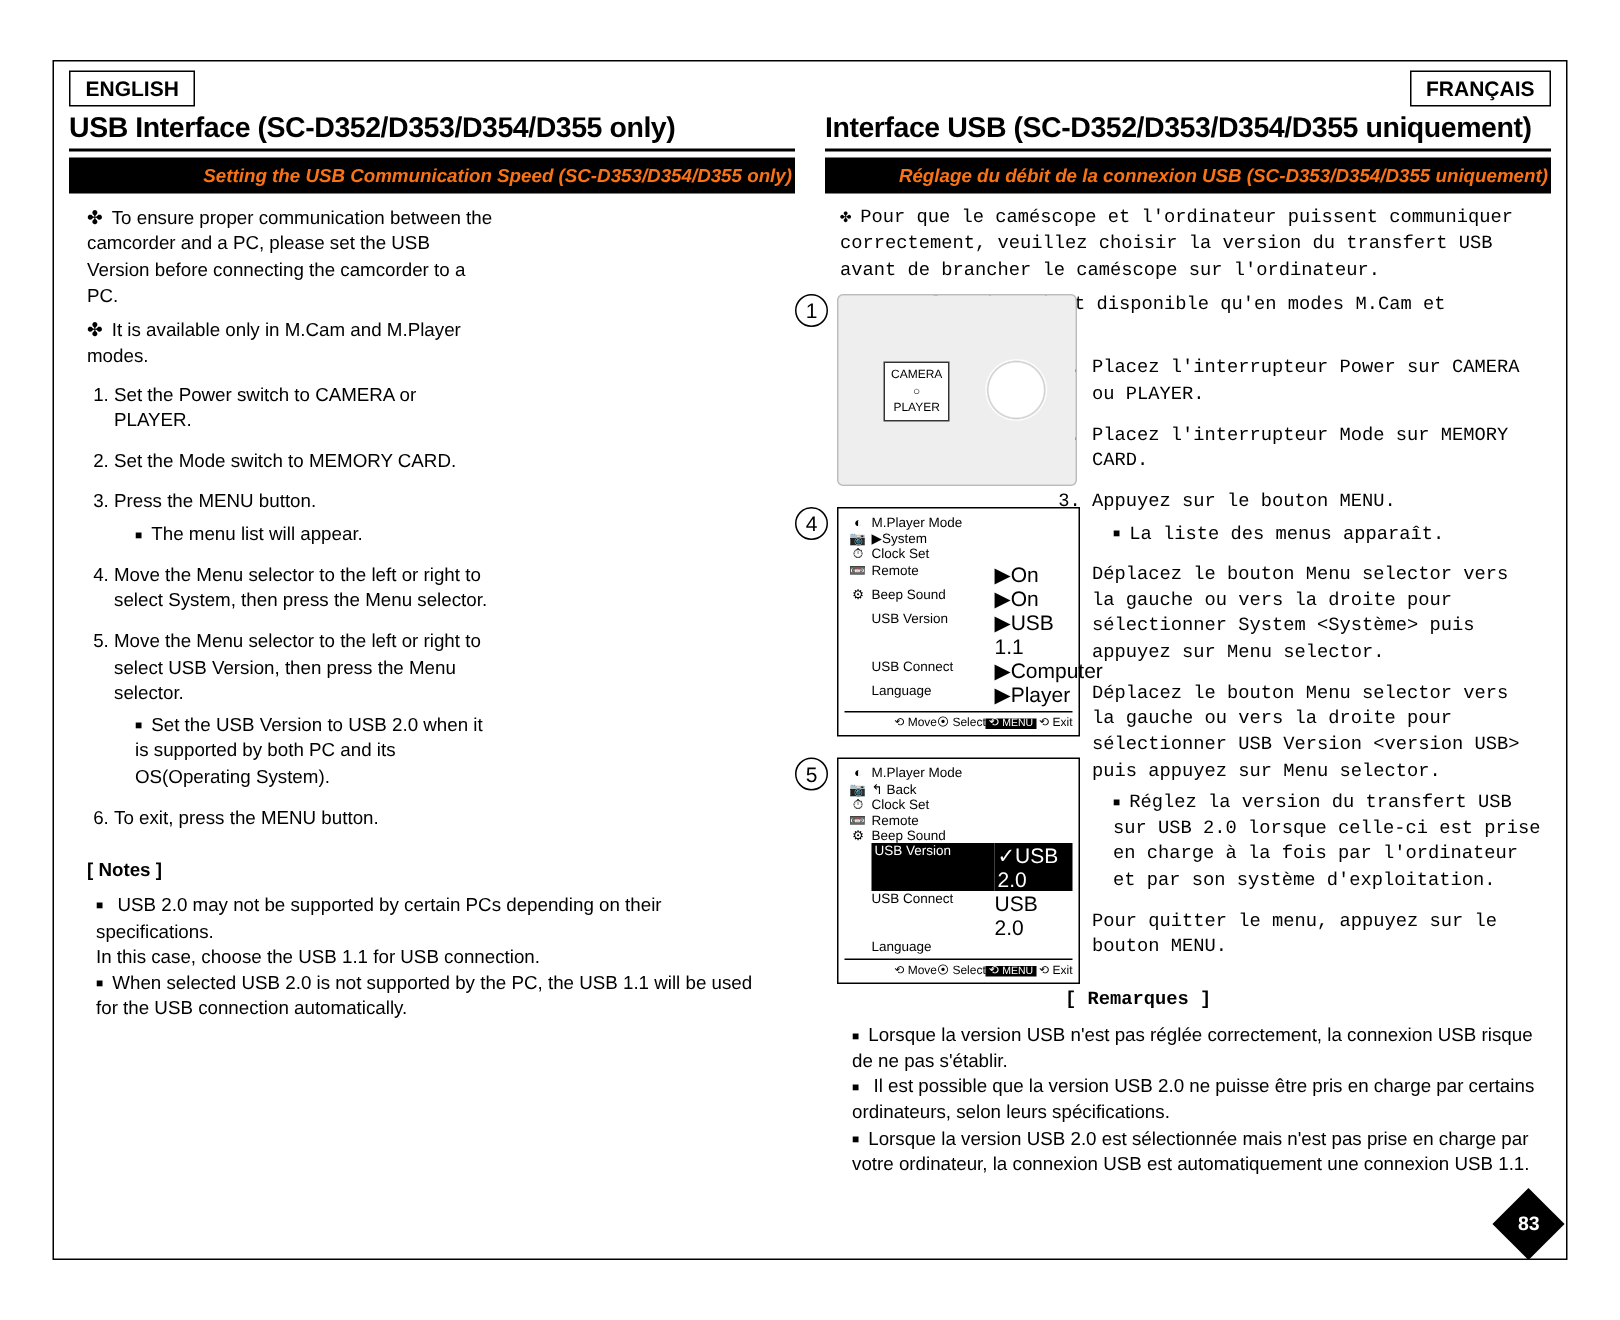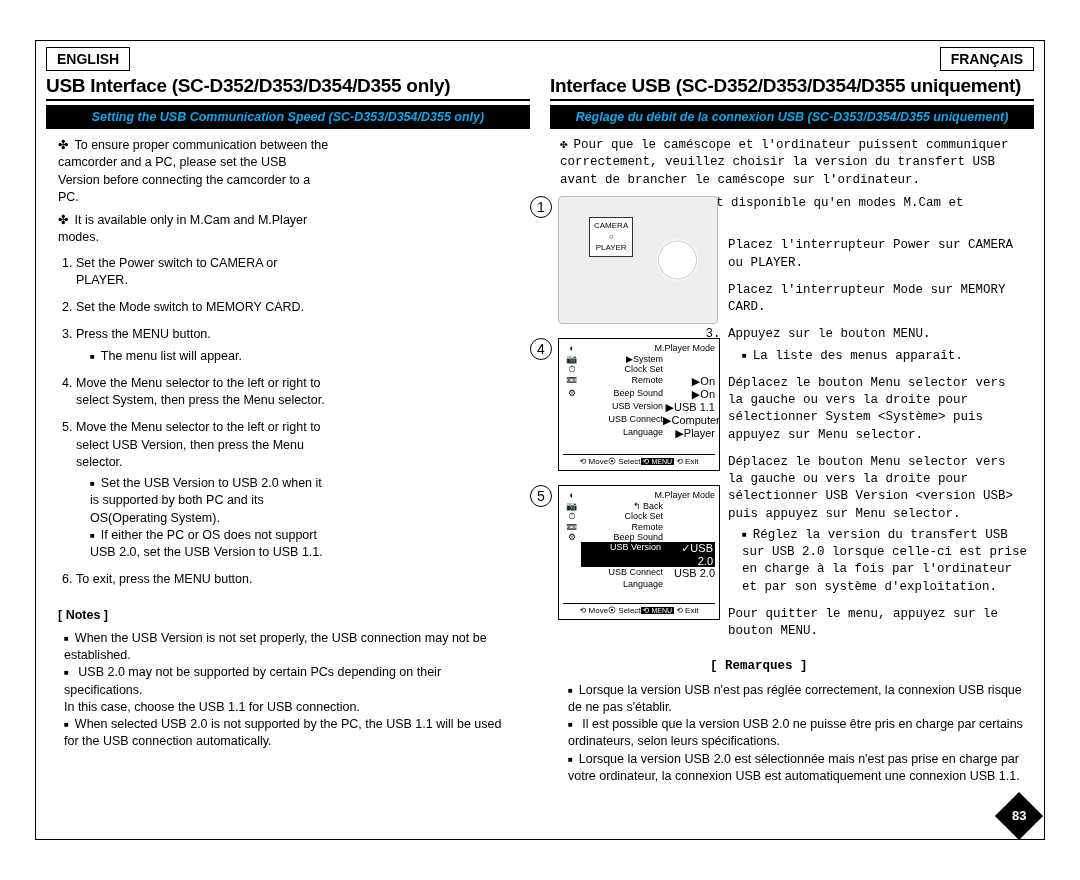--- a/index.html
+++ b/index.html
@@ -37,24 +37,24 @@
   .main-title {
     font-size: 19px;
     font-weight: bold;
     clear: both;
     padding: 4px 0 2px;
     border-bottom: 2px solid #000;
     letter-spacing: -0.3px;
   }
   .section-bar {
     background: #000;
-    color: #0ea5e9;
+    color: #f97316;
     font-weight: bold;
     font-style: italic;
-    text-align: center;
+    text-align: right;
     padding: 5px 2px;
     font-size: 12.5px;
     margin-top: 4px;
   }
   .content { padding: 8px 6px 0 12px; line-height: 1.38; }
   .content p { margin-bottom: 6px; }
   .crossbullet::before { content: "✤"; margin-right: 6px; }
   .content ol { padding-left: 18px; margin-top: 8px; }
   .content ol > li { margin-bottom: 10px; }
   .sub-square { list-style: none; padding-left: 14px; margin-top: 4px; }
@@ -84,39 +84,39 @@
   .cam-illustration {
     width: 160px; height: 128px;
     border-radius: 4px;
     background:
       radial-gradient(circle at 75% 50%, #fff 18px, #ccc 19px, #fff 20px, transparent 21px),
       linear-gradient(#eee, #eee);
     border: 1px solid #bbb;
     position: relative;
   }
   .cam-illustration .labelbox {
-    position: absolute; left: 30px; top: 20px;
+    position: absolute; left: 30px; top: 44px;
     border: 1px solid #333; background: #fff;
     font-size: 8px; padding: 2px 4px; text-align: center; line-height: 1.4;
   }
   .menu-screen {
     width: 162px;
     border: 1px solid #000;
     font-size: 9px;
     padding: 4px;
     background: #fff;
   }
   .menu-screen .row { display: flex; }
   .menu-screen .iconcol { width: 18px; flex-shrink: 0; text-align: center; font-size: 9px; }
-  .menu-screen .textcol { flex: 1; text-align: right; }
-  .menu-screen .valcol { width: 52px; font-size: 11px; text-align: right; }
+  .menu-screen .textcol { flex: 1; }
+  .menu-screen .valcol { width: 52px; font-size: 14px; }
   .menu-screen .titlebar { font-weight: normal; padding-bottom: 1px; }
   .menu-screen .hl .textcol,
   .menu-screen .hl .valcol { background: #000; color: #fff; padding: 0 2px; }
-  .menu-screen .footer { border-top: 1px solid #000; margin-top: 14px; padding-top: 2px; display: flex; justify-content: center; font-size: 8px; }
+  .menu-screen .footer { border-top: 1px solid #000; margin-top: 3px; padding-top: 2px; display: flex; justify-content: flex-end; font-size: 8px; }
   .menu-screen .footer span::before { content: "⟲ "; font-size: 8px; }
   .menu-screen .footer .sel::before { content: "⦿ "; }
   .menu-screen .footer .exit::before { content: ""; }
   .menu-screen .footer .exit .box { background: #000; color: #fff; padding: 0 2px; font-size: 7px; margin-right: 2px; }
 
   .pagenum {
     position: absolute;
     right: 8px; bottom: 6px;
     width: 34px; height: 34px; line-height: 34px;
     background: #000; color: #fff;
@@ -148,32 +148,30 @@
           <span>Press the MENU button.</span>
           <ul class="sub-square">
               <li>The menu list will appear.</li>
             </ul>
         </li>
         <li>Move the Menu selector to the left or right to select System, then press the Menu selector.</li>
         <li>
           <span>Move the Menu selector to the left or right to select USB Version, then press the Menu selector.</span>
           <ul class="sub-square">
             <li>Set the USB Version to USB 2.0 when it is supported by both PC and its OS(Operating System).</li>
-            <li>If either the PC or OS does not support USB 2.0, set the USB Version to USB 1.1.</li>
           </ul>
         </li>
         <li>To exit, press the MENU button.</li>
       </ol>
 
       <p class="notes-head">[ Notes ]</p>
     </div>
 
     <div class="content" style="padding-right:12px; padding-top:0;">
       <ul class="sub-square" style="padding-left:6px;">
-        <li>When the USB Version is not set properly, the USB connection may not be established.</li>
         <li>
           <span>USB 2.0 may not be supported by certain PCs depending on their specifications.</span><br>
           <span>In this case, choose the USB 1.1 for USB connection.</span>
         </li>
         <li>When selected USB 2.0 is not supported by the PC, the USB 1.1 will be used for the USB connection automatically.</li>
       </ul>
     </div>
   </div>
 
   <div class="col right">

